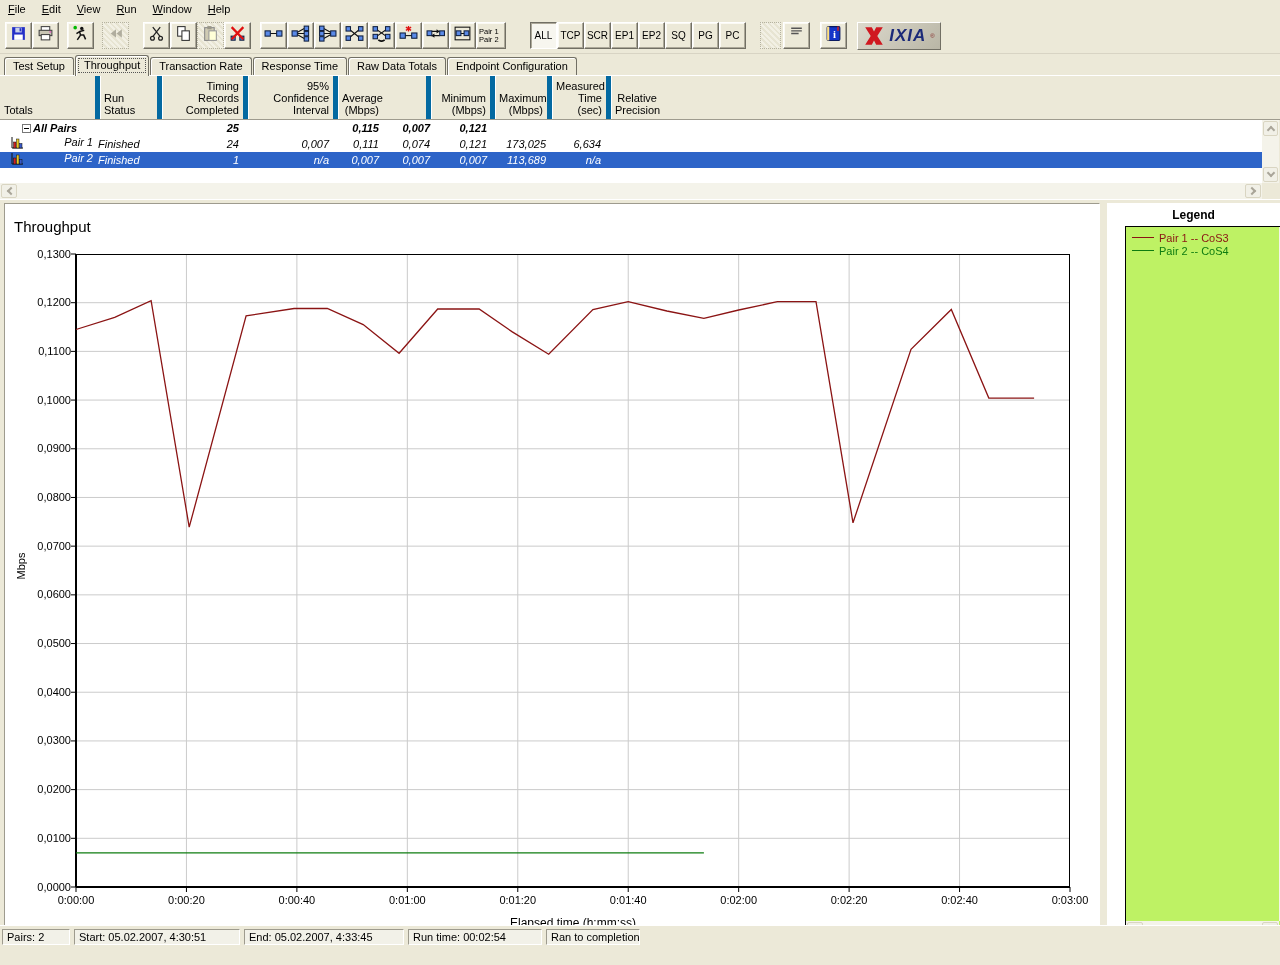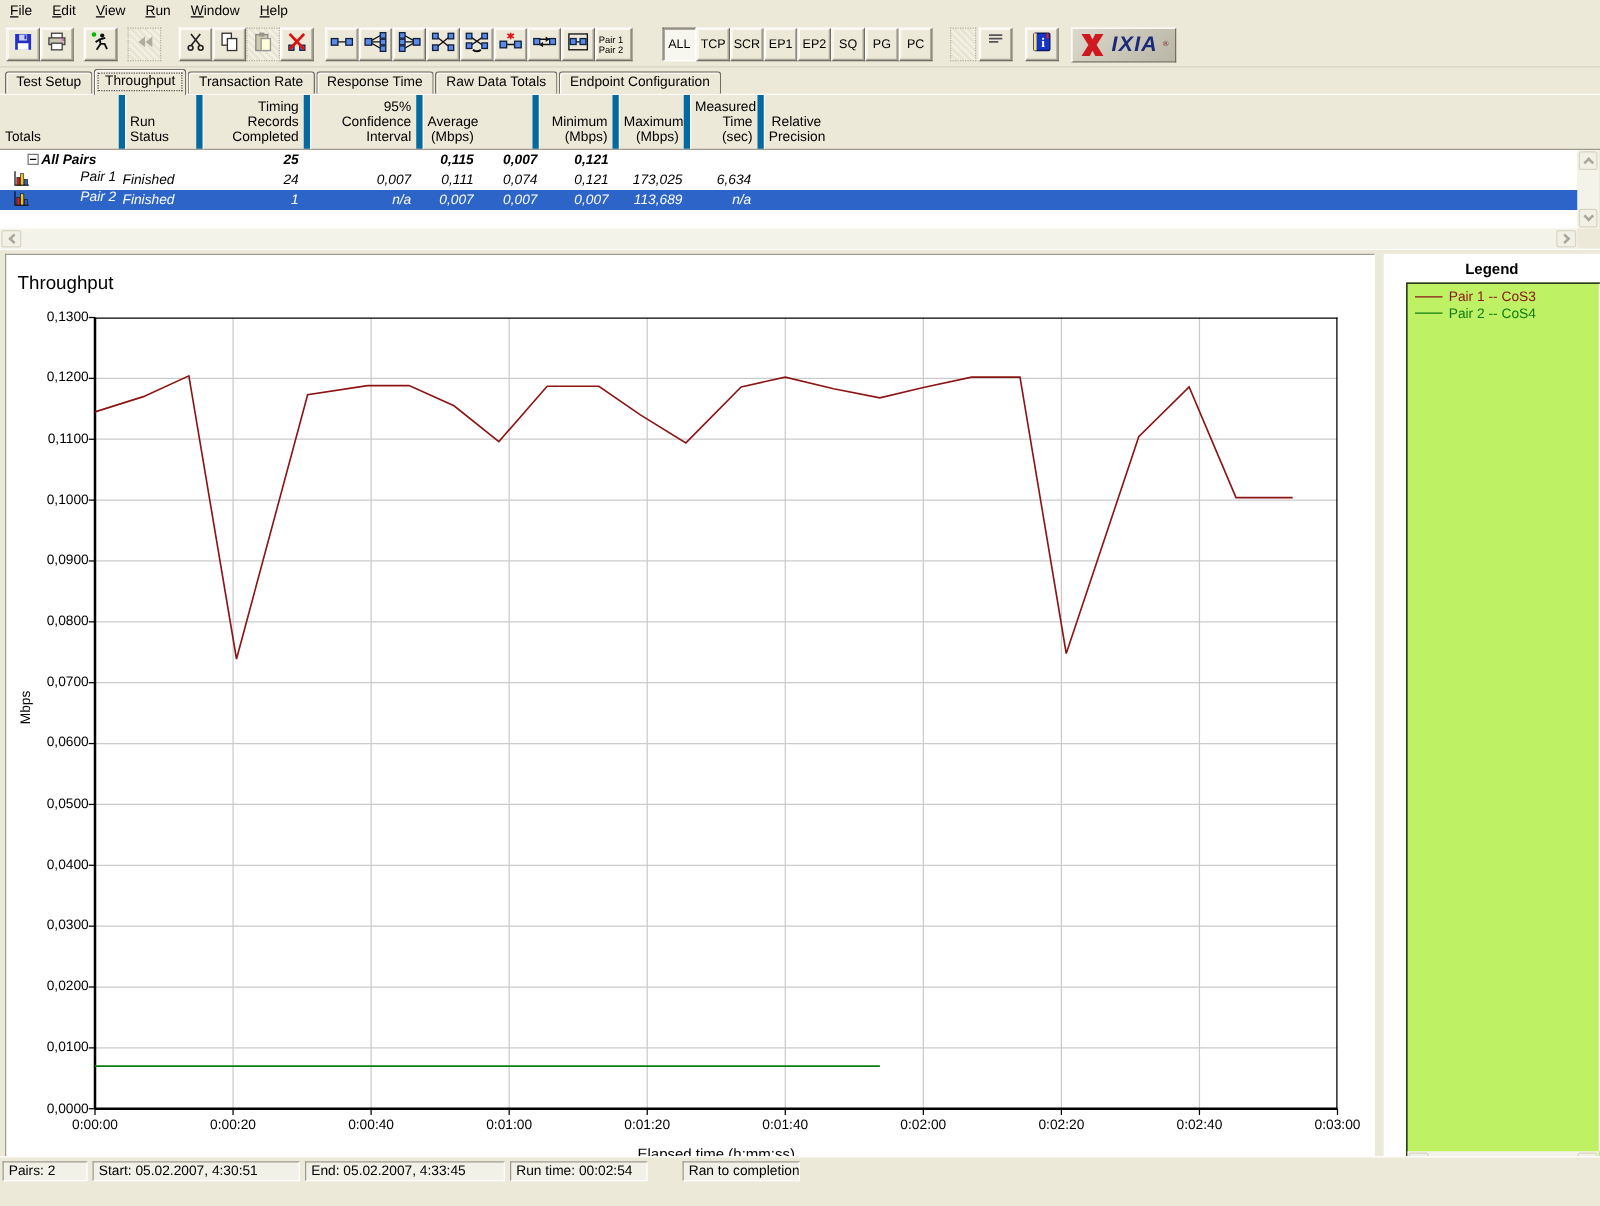--- a/index.html
+++ b/index.html
@@ -521,15 +521,15 @@
           <span class="chev right"></span>
         </div>
     </div>
   </div>
 </div>
 
 <div id="statusbar">
     <div class="sfield" style="left: 2px; width: 68px;">Pairs: 2</div>
     <div class="sfield" style="left: 74px; width: 166px;">Start: 05.02.2007, 4:30:51</div>
     <div class="sfield" style="left: 244px; width: 160px;">End: 05.02.2007, 4:33:45</div>
-    <div class="sfield" style="left: 408px; width: 110px;">Run time: 00:02:54</div>
+    <div class="sfield" style="left: 408px; width: 134px;">Run time: 00:02:54</div>
     <div class="sfield" style="left: 546px; width: 94px;">Ran to completion</div>
   </div>
 
 </body></html>

